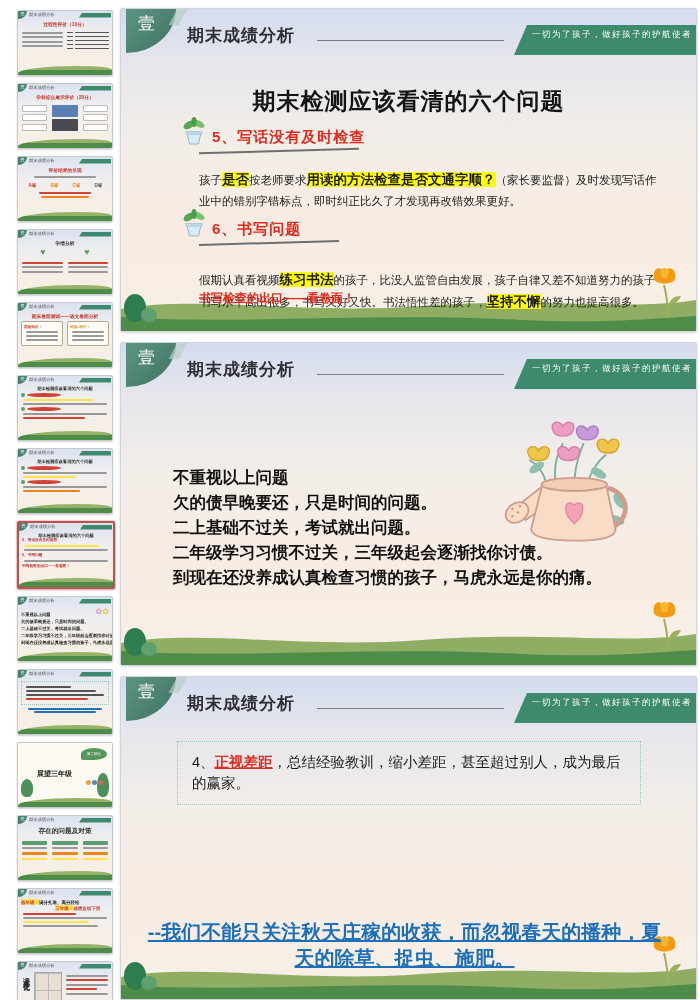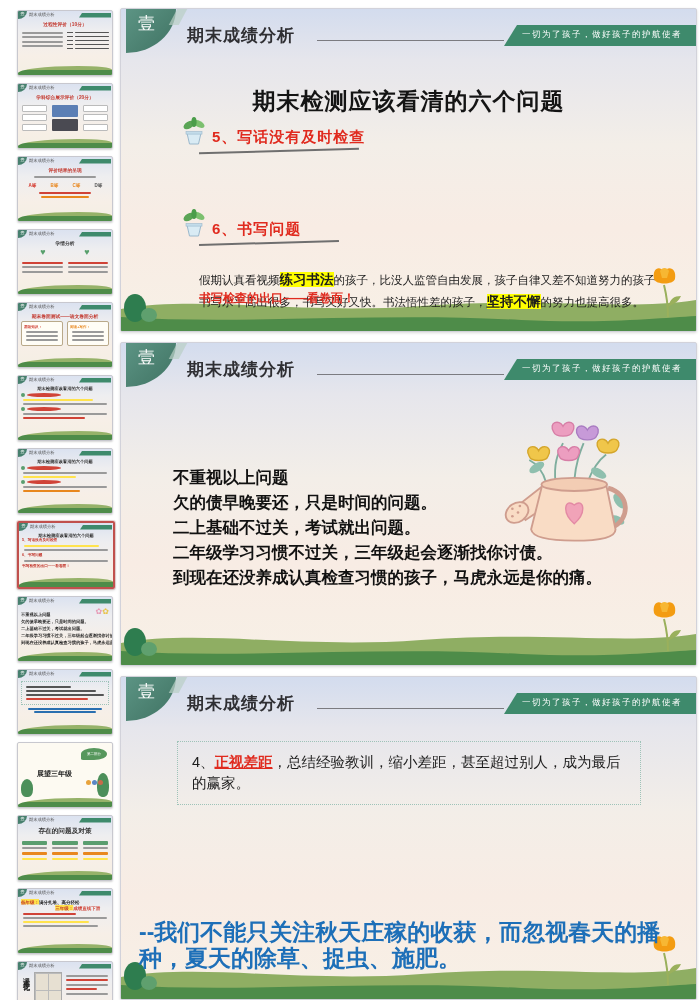--- a/index.html
+++ b/index.html
@@ -56,22 +56,22 @@
 
   
   .stage{flex:1;padding:8px 3px 0 0;}
   .slide{position:relative;width:575px;height:322px;margin-bottom:10px;border:1px solid #d2d2da;border-radius:2px;
          background:linear-gradient(180deg,#d3dcee 0%,#e6e6ec 16%,#f3eee8 42%,#f8ece4 68%,#f7f0e6 100%);overflow:hidden;box-shadow:0 1px 3px rgba(0,0,0,.15);}
   .numeral{position:absolute;left:5px;top:0;width:50px;height:44px;background:linear-gradient(135deg,#5c9484,#3f7262);
            border-radius:0 0 100% 0;color:#fff;font-size:17px;padding:3px 0 0 12px;box-sizing:border-box;z-index:3;}
   .numeral:after{content:"";position:absolute;right:-7px;top:0;width:10px;height:16px;background:#b9cfc4;transform:skewX(-28deg);opacity:.7;}
   .h-title{position:absolute;left:66px;top:15px;font-size:17px;font-weight:600;color:#2f2f33;letter-spacing:1px;z-index:3;}
   .h-line{position:absolute;left:196px;top:31px;width:187px;height:1.4px;background:#7b7b80;z-index:2;}
-  .ribbon{position:absolute;right:0;top:16px;height:21px;line-height:18px;background:#3e8a6c;color:#fff;font-size:8.5px;letter-spacing:1.5px;
-          padding:0 14px 0 18px;clip-path:polygon(13px 0,100% 0,100% 100%,0 100%);z-index:3;}
+  .ribbon{position:absolute;right:0;top:16px;height:30px;line-height:18px;background:#3e8a6c;color:#fff;font-size:8.5px;letter-spacing:1.5px;
+          padding:0 4px 0 18px;clip-path:polygon(13px 0,100% 0,100% 100%,0 100%);z-index:3;}
   .hills{position:absolute;left:0;right:0;bottom:0;height:42px;z-index:1;}
   .cactus{position:absolute;left:2px;bottom:8px;z-index:2;}
   .oflower{position:absolute;right:10px;bottom:12px;z-index:2;}
 
   
   .sa-title{position:absolute;left:0;right:0;top:62px;text-align:center;font-size:23px;font-weight:900;color:#141414;letter-spacing:1px;z-index:2;}
   .sechead{position:absolute;display:flex;align-items:flex-end;gap:5px;z-index:2;}
   .sechead b{font-size:15px;font-weight:900;color:#e02a1e;letter-spacing:1px;}
   .sec-underline{position:absolute;height:2px;background:#6f6f6f;transform:rotate(-1.6deg);z-index:2;}
   .para{position:absolute;left:78px;width:462px;font-size:11.5px;color:#1c1c1c;line-height:21px;z-index:2;}
@@ -81,22 +81,22 @@
   
   .sb-lines{position:absolute;left:52px;top:122px;font-size:16.5px;font-weight:700;color:#111;line-height:25px;z-index:2;}
   .wcan{position:absolute;right:58px;top:72px;z-index:2;}
 
   
   .sc-box{position:absolute;left:56px;top:64px;width:434px;border:1.5px dotted #9ec3b8;padding:10px 14px;z-index:2;
           font-size:14.5px;color:#1c1c1c;line-height:21px;}
   .sc-box p{margin:0 0 11px;}
   .sc-box p:last-child{margin-bottom:0;}
   .redkey{color:#e02a1e;font-weight:900;text-decoration:underline;}
-  .sc-conclusion{position:absolute;left:18px;right:26px;top:242px;font-size:23px;font-weight:900;color:#1d6fb8;line-height:26px;
-                 text-align:left;z-index:3;}
+  .sc-conclusion{position:absolute;left:18px;right:26px;top:242px;font-size:20px;font-weight:900;color:#1d6fb8;line-height:26px;
+                 text-align:center;z-index:3;text-decoration:underline;}
 </style>
 </head>
 <body>
 
 <div class="app">
 
   <aside class="sidebar">
 
     <div class="thumb">
       <div class="th">
@@ -448,20 +448,21 @@
               <ellipse cx="18" cy="7" rx="6" ry="3.2" fill="#7cc06f" transform="rotate(28 18 7)"></ellipse>
               <ellipse cx="13" cy="5" rx="2.6" ry="5" fill="#4a9d4a"></ellipse>
               <path d="M6 16 L20 16 L17.5 27 L8.5 27 Z" fill="#d9ebf4" stroke="#9bb8cc" stroke-width="1"></path>
               <rect x="5" y="14.5" width="16" height="2.6" fill="#c3dcea" stroke="#9bb8cc" stroke-width=".6"></rect>
             </g>
           </svg>
         <b>5、写话没有及时检查</b>
       </div>
       <div class="sec-underline" style="left:78px;top:141px;width:160px"></div>
 
+      <p class="para" style="top:148px"><span>孩子</span><span class="hl">是否</span><span>按老师要求</span><span class="hl">用读的方法检查是否文通字顺？</span><span>（家长要监督）及时发现写话作业中的错别字错标点，即时纠正比久了才发现再改错效果更好。</span></p>
 
       <div class="sechead" style="left:60px;top:200px">
         <svg width="26" height="30" viewBox="0 0 26 30">
             <g>
               <ellipse cx="8" cy="8" rx="6" ry="3.4" fill="#5aa455" transform="rotate(-30 8 8)"></ellipse>
               <ellipse cx="18" cy="7" rx="6" ry="3.2" fill="#7cc06f" transform="rotate(28 18 7)"></ellipse>
               <ellipse cx="13" cy="5" rx="2.6" ry="5" fill="#4a9d4a"></ellipse>
               <path d="M6 16 L20 16 L17.5 27 L8.5 27 Z" fill="#d9ebf4" stroke="#9bb8cc" stroke-width="1"></path>
               <rect x="5" y="14.5" width="16" height="2.6" fill="#c3dcea" stroke="#9bb8cc" stroke-width=".6"></rect>
             </g>

